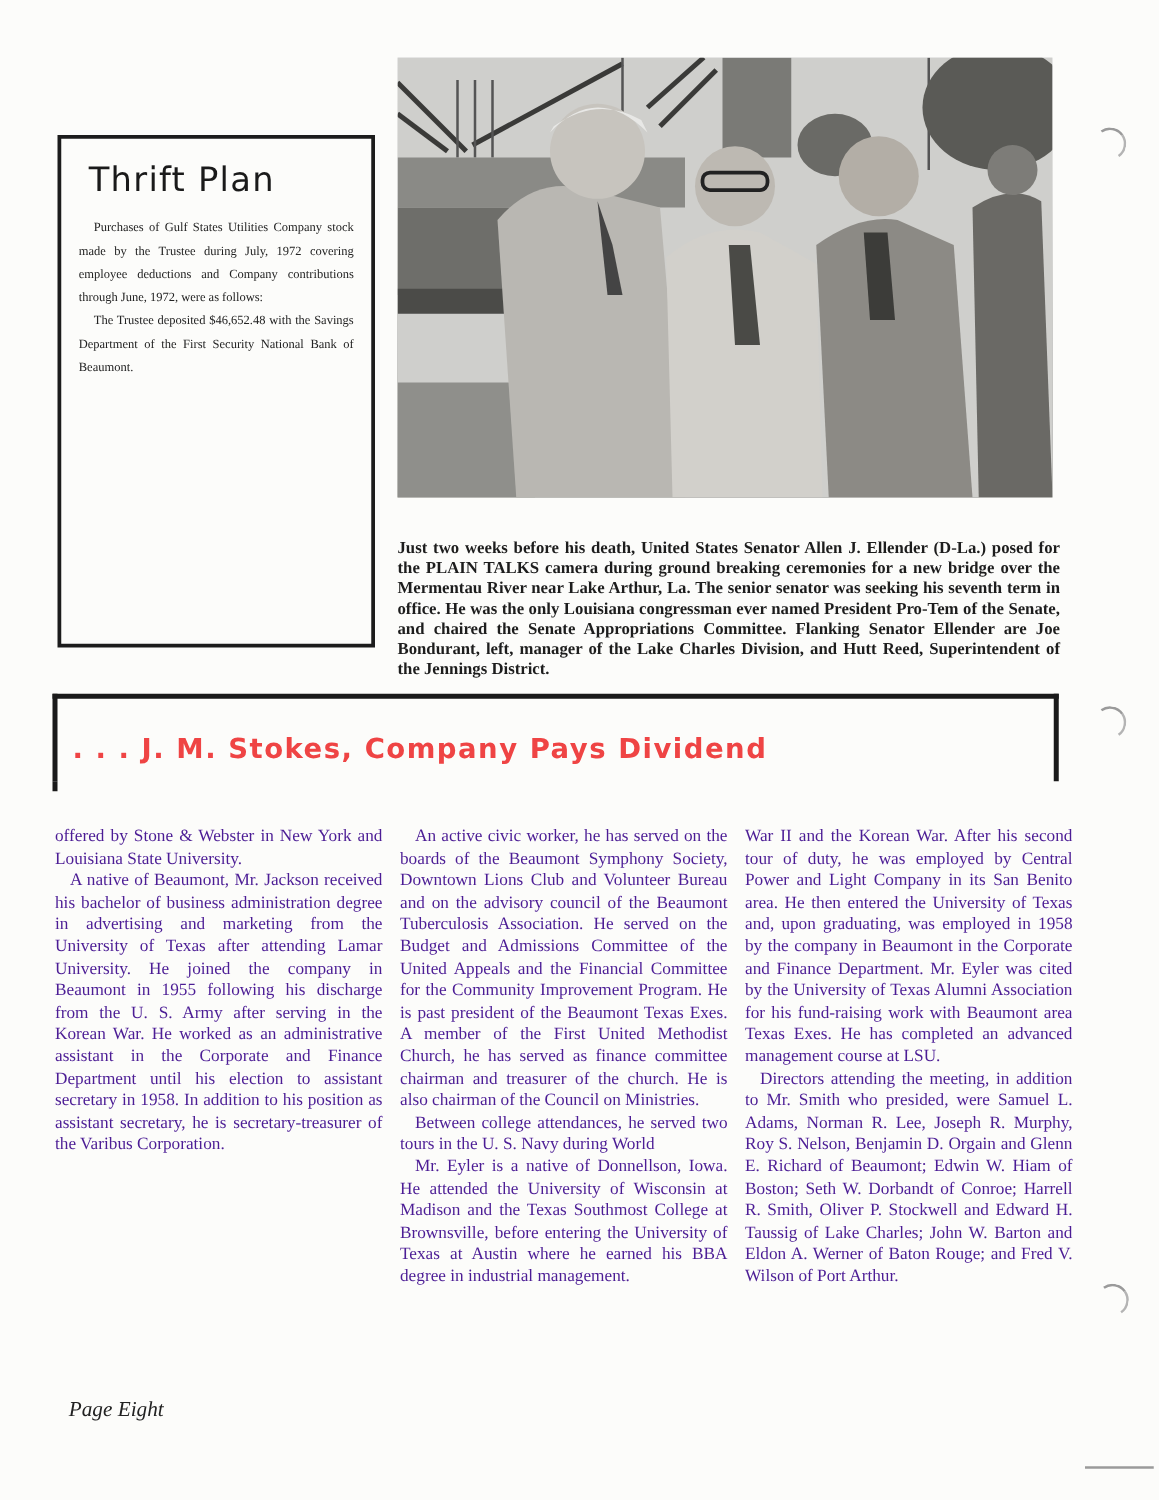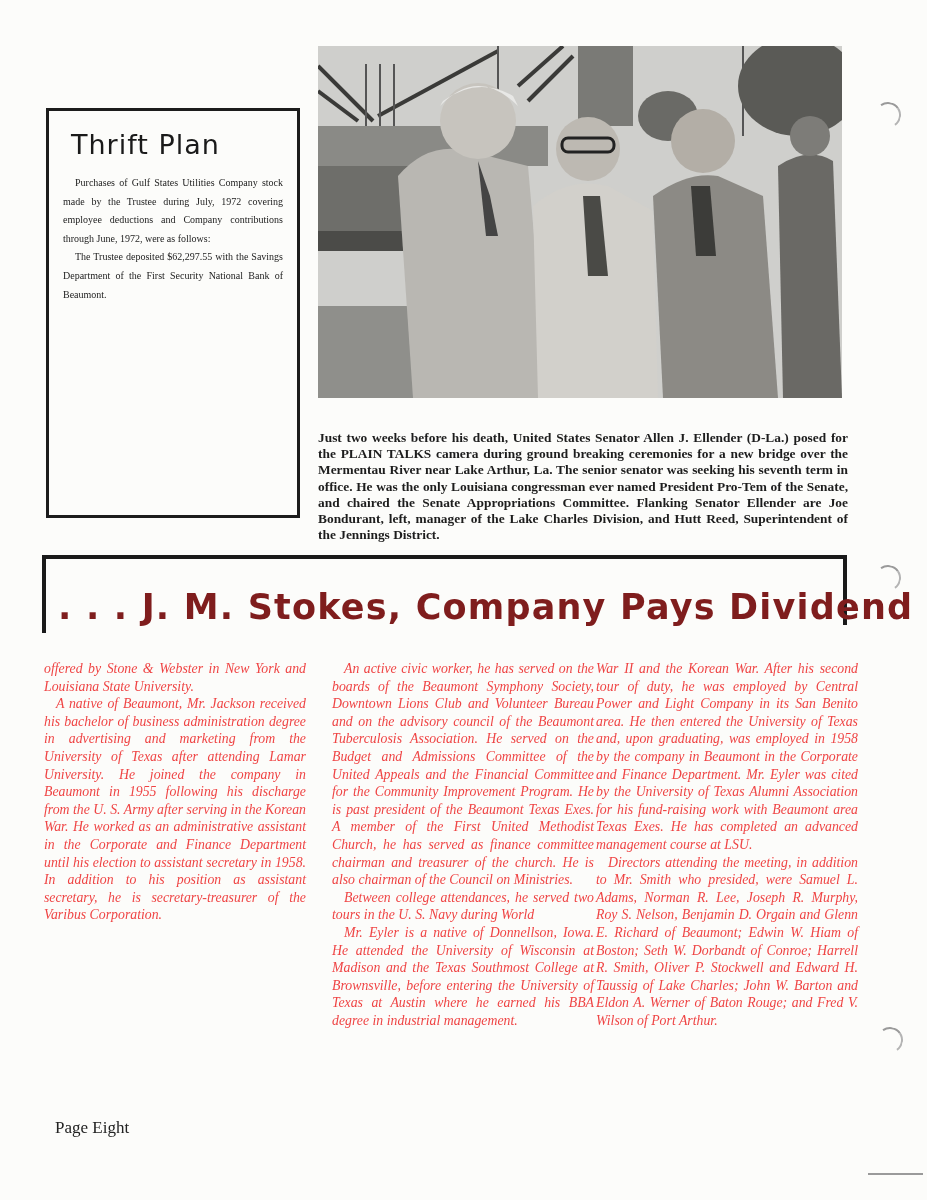--- a/index.html
+++ b/index.html
@@ -36,49 +36,49 @@
     position: absolute; left: 42px; top: 555px; width: 805px; height: 70px;
     border-top: 4px solid #1a1a1a; border-left: 4px solid #1a1a1a; border-right: 4px solid #1a1a1a;
     box-sizing: border-box;
   }
   .headline-frame::after {
     content: ""; position: absolute; left: -4px; bottom: -8px; width: 4px; height: 8px; background: #1a1a1a;
   }
   .headline {
     position: absolute; left: 58px; top: 587px; width: 790px;
     font-family: "DejaVu Sans", sans-serif; font-weight: bold;
-    font-size: 35px; letter-spacing: 1.2px; color: #7f1d1d; margin: 0; white-space: nowrap;
+    font-size: 22px; letter-spacing: 1.2px; color: #ef4444; margin: 0; white-space: nowrap;
   }
   .col {
     position: absolute; top: 660px; width: 262px;
-    font-size: 13.8px; line-height: 17.6px; text-align: justify; color: #ef4444; font-style: italic;
+    font-size: 13.8px; line-height: 17.6px; text-align: justify; color: #4c1d95;
   }
   .col p { margin: 0; text-indent: 12px; }
   .col p.cont { text-indent: 0; }
   .col1 { left: 44px; }
-  .col2 { left: 332px; }
+  .col2 { left: 320px; }
   .col3 { left: 596px; }
   .footer {
-    position: absolute; left: 55px; top: 1118px; font-size: 17px; color: #222;
+    position: absolute; left: 55px; top: 1118px; font-style: italic; font-size: 17px; color: #222;
   }
   .punch {
     position: absolute; width: 22px; height: 22px; border-radius: 50%;
     border-top: 2px solid #9a9a9a; border-right: 2px solid #b4b4b4;
     border-left: 2px solid transparent; border-bottom: 2px solid transparent;
     transform: rotate(10deg);
   }
   .edge-line { position: absolute; left: 868px; top: 1173px; width: 55px; height: 2px; background: #9a9a9a; }
 </style>
 </head>
 <body>
 
 <div class="thrift-box">
   <h2 class="thrift-title">Thrift Plan</h2>
   <p>Purchases of Gulf States Utilities Company stock made by the Trustee during July, 1972 covering employee deductions and Company contributions through June, 1972, were as follows:</p>
-  <p>The Trustee deposited $62,297.55 with the Savings Department of the First Security National Bank of Beaumont.</p>
+  <p>The Trustee deposited $46,652.48 with the Savings Department of the First Security National Bank of Beaumont.</p>
 </div>
 
 <div class="photo" title="Three men in suits posing outdoors at a ground breaking ceremony, crane in background">
   <svg width="524" height="352" viewBox="0 0 524 352">
     <rect x="0" y="0" width="524" height="352" fill="#cfcfcc"></rect>
 
     <g stroke="#3a3a38" stroke-width="4" fill="none">
       <line x1="0" y1="20" x2="55" y2="75"></line>
       <line x1="0" y1="45" x2="40" y2="75"></line>
       <line x1="60" y1="70" x2="180" y2="5"></line>

